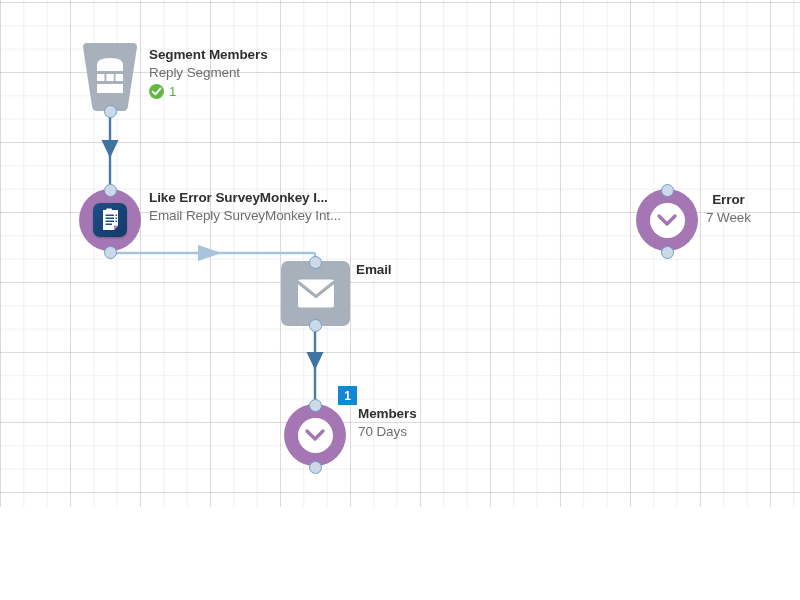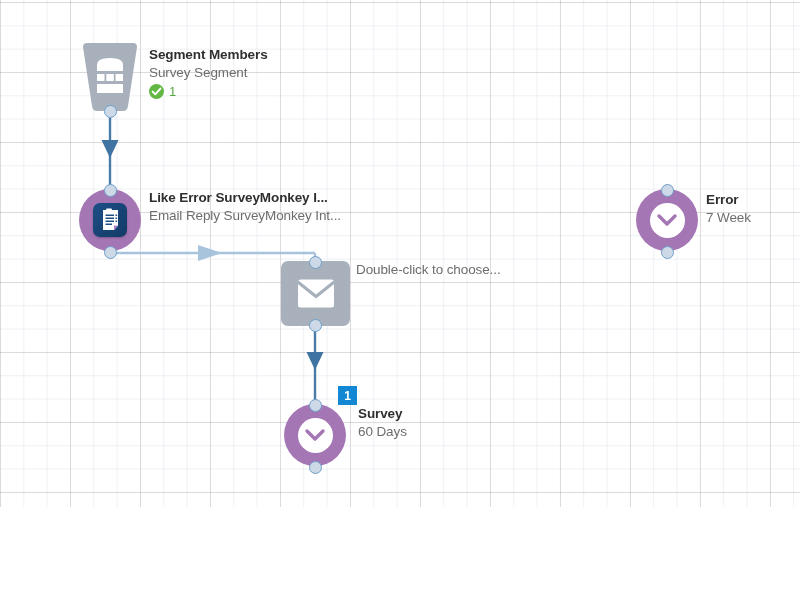--- a/index.html
+++ b/index.html
@@ -134,21 +134,21 @@
       <rect x="19" y="31" width="7.5" height="7" fill="#ffffff"></rect>
       <rect x="28.3" y="31" width="7.5" height="7" fill="#ffffff"></rect>
       <rect x="37.5" y="31" width="7.5" height="7" fill="#ffffff"></rect>
       <rect x="19" y="41" width="26" height="9" fill="#ffffff"></rect>
     </svg>
   </div>
   <div class="port" style="left:103.5px; top:105px;"></div>
 
   <div class="label-block" style="left:149px; top:46px;">
     <div class="label-title">Segment Members</div>
-    <div class="label-sub">Survey Segment</div>
+    <div class="label-sub">Reply Segment</div>
     <div class="label-count">
       <svg class="check-icon" width="15" height="15" viewBox="0 0 15 15">
         <circle cx="7.5" cy="7.5" r="7.5" fill="#63b844"></circle>
         <path d="M3.6,7.6 L6.3,10.3 L11.4,4.6" stroke="#ffffff" stroke-width="2" fill="none" stroke-linecap="round" stroke-linejoin="round"></path>
       </svg>
       <span class="count-num">1</span>
     </div>
   </div>
 
   <div class="node circ-node circ-purple" style="left:79px; top:189px;">
@@ -179,48 +179,48 @@
     <svg width="38" height="30" viewBox="0 0 38 30">
       <path d="M1,3 Q1,0.5 3.5,0.5 L34.5,0.5 Q37,0.5 37,3 L37,26 Q37,28.5 34.5,28.5
                L3.5,28.5 Q1,28.5 1,26 Z" fill="#ffffff"></path>
       <path d="M1.5,3.5 L19,17.5 L36.5,3.5" stroke="#a7b0bb" stroke-width="3.2" fill="none" stroke-linejoin="round" stroke-linecap="round"></path>
     </svg>
   </div>
   <div class="port" style="left:309px; top:256px;"></div>
   <div class="port" style="left:309px; top:319px;"></div>
 
   <div class="label-block" style="left:356px; top:261px;">
-    <div class="label-sub">Double-click to choose...</div>
+    <div class="label-title">Email</div>
   </div>
 
   <div class="node circ-node circ-purple" style="left:284px; top:404px;">
     <div class="circ-inner-white">
       <svg width="22" height="16" viewBox="0 0 22 16">
         <path d="M3,4 L11,12 L19,4" stroke="#a476b4" stroke-width="3.4" fill="none" stroke-linecap="round" stroke-linejoin="round"></path>
       </svg>
     </div>
   </div>
   <div class="port" style="left:309px; top:399px;"></div>
   <div class="port" style="left:309px; top:461px;"></div>
 
   <div class="badge" style="left:338px; top:386px;">1</div>
 
   <div class="label-block" style="left:358px; top:405px;">
-    <div class="label-title">Survey</div>
-    <div class="label-sub">60 Days</div>
+    <div class="label-title">Members</div>
+    <div class="label-sub">70 Days</div>
   </div>
 
   <div class="node circ-node circ-purple" style="left:636px; top:189px;">
     <div class="circ-inner-white">
       <svg width="22" height="16" viewBox="0 0 22 16">
         <path d="M3,4 L11,12 L19,4" stroke="#a476b4" stroke-width="3.4" fill="none" stroke-linecap="round" stroke-linejoin="round"></path>
       </svg>
     </div>
   </div>
   <div class="port" style="left:660.5px; top:184px;"></div>
   <div class="port" style="left:660.5px; top:246px;"></div>
 
-  <div class="label-block" style="left:706px; top:191px;">
+  <div class="label-block" style="left:706px; top:191px;text-align:center;">
     <div class="label-title">Error</div>
     <div class="label-sub">7 Week</div>
   </div>
 
 </div>
 
 </body></html>

